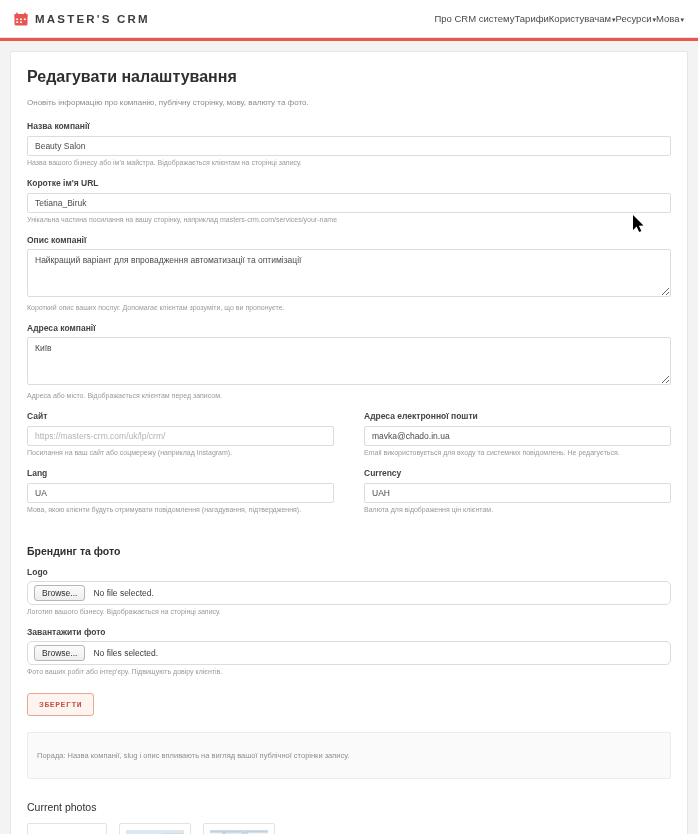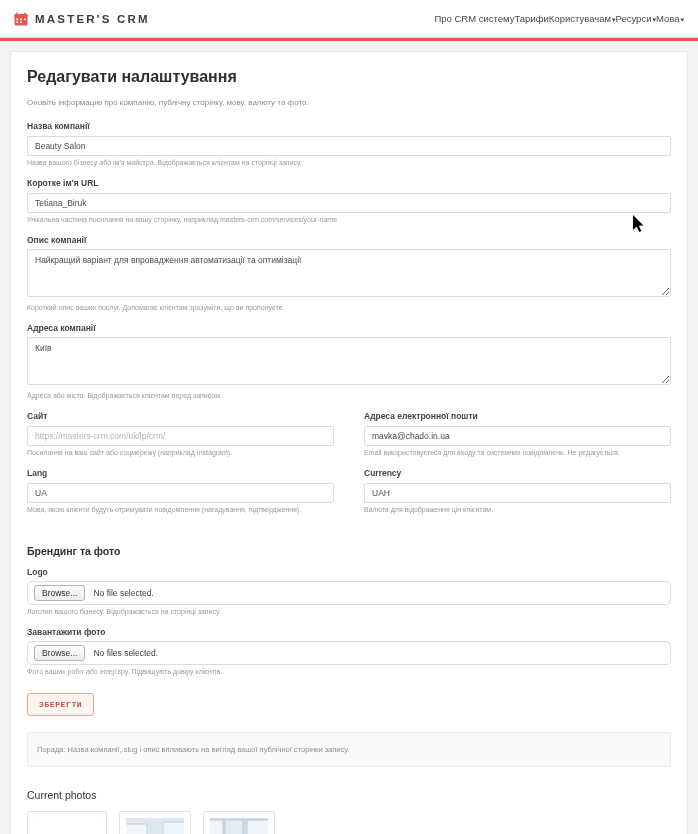--- a/index.html
+++ b/index.html
@@ -173,21 +173,21 @@
     border-radius: 3px;
     cursor: pointer;
     font-family: Liberation Mono, monospace;
   }
 
   .tip-box {
     margin-top: 16px;
     background: #fafafa;
     border: 1px solid #ececec;
     border-radius: 2px;
-    padding: 12px 9px;
+    padding: 18px 9px;
     font-size: 7.5px;
     color: #8e8e8e;
   }
 
   
   .photos-title {
     font-size: 10.5px;
     font-weight: normal;
     color: #2f2f2f;
     margin: 22px 0 10px 0;

